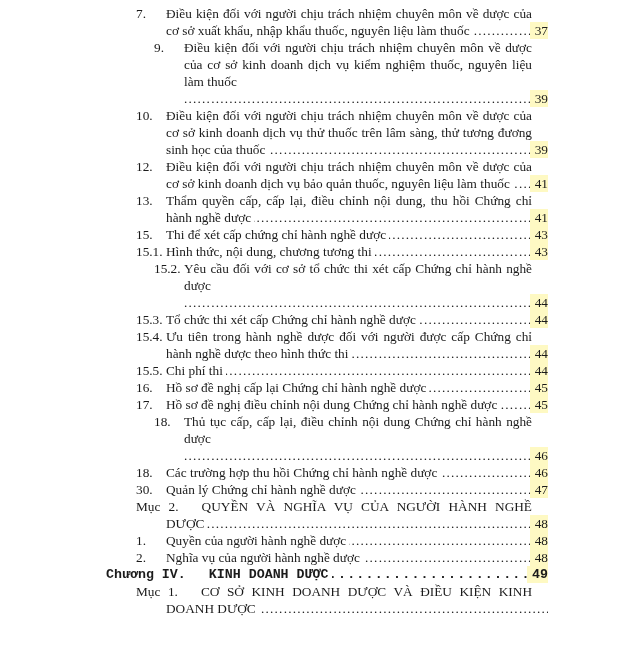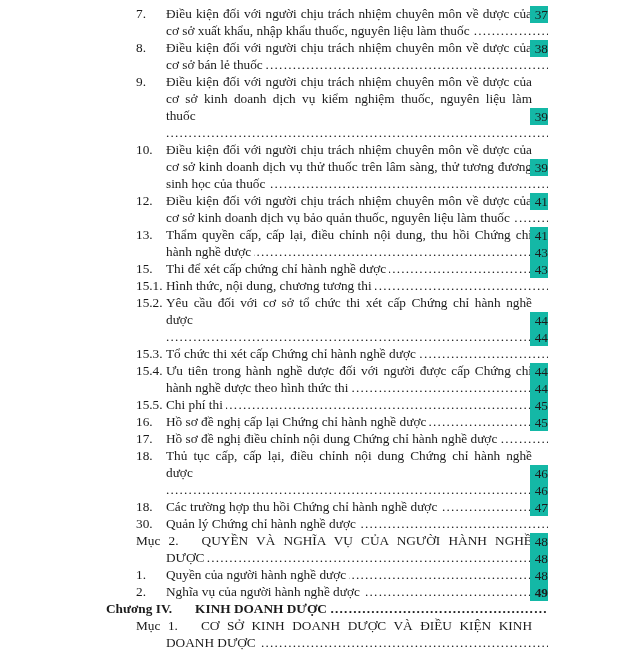--- a/index.html
+++ b/index.html
@@ -44,51 +44,51 @@
     background:#ffffff;
   }
   .entry .title {
     position:relative;
     z-index:1;
     background:#ffffff;
     padding-right:3px;
   }
   .entry .page-num {
     position:absolute;
-    right:0; bottom:16px;
+    right:0; bottom:0;
     z-index:2;
-    background:#14b8a6;
+    background:#fef9c3;
     padding-left:5px;
     text-indent:0;
     line-height:17px;
   }
   
-  .entry.leader-line { padding-bottom:17px; }
+  .entry.leader-line { padding-bottom:17px;margin-left:18px; }
   
   .entry.muc .num,
   .entry.chapter .num {
     display:inline;
     width:auto;
     padding-right:23px;
   }
   
   .entry.chapter {
     font-weight:700;
     margin-left:-30px;
+    font-family:Liberation Mono, monospace;
   }
 </style>
 </head>
 <body>
 
 <div class="sheet">
   <div>
 
     <div class="entry item"><span class="num">7.</span><span class="title">Điều kiện đối với người chịu trách nhiệm chuyên môn về dược của cơ sở xuất khẩu, nhập khẩu thuốc, nguyên liệu làm thuốc</span><span class="page-num">37</span></div>
 
-    <div class="entry item"><span class="num">8.</span><span class="title">Điều kiện đối với người chịu trách nhiệm chuyên môn về dược của cơ sở bán lẻ thuốc</span><span class="page-num">38</span></div>
 
     <div class="entry item leader-line"><span class="num">9.</span><span class="title">Điều kiện đối với người chịu trách nhiệm chuyên môn về dược của cơ sở kinh doanh dịch vụ kiểm nghiệm thuốc, nguyên liệu làm thuốc</span><span class="page-num">39</span></div>
 
     <div class="entry item"><span class="num">10.</span><span class="title">Điều kiện đối với người chịu trách nhiệm chuyên môn về dược của cơ sở kinh doanh dịch vụ thử thuốc trên lâm sàng, thử tương đương sinh học của thuốc</span><span class="page-num">39</span></div>
 
 
     <div class="entry item"><span class="num">12.</span><span class="title">Điều kiện đối với người chịu trách nhiệm chuyên môn về dược của cơ sở kinh doanh dịch vụ bảo quản thuốc, nguyên liệu làm thuốc</span><span class="page-num">41</span></div>
 
     <div class="entry item"><span class="num">13.</span><span class="title">Thẩm quyền cấp, cấp lại, điều chỉnh nội dung, thu hồi Chứng chỉ hành nghề dược</span><span class="page-num">41</span></div>
 

